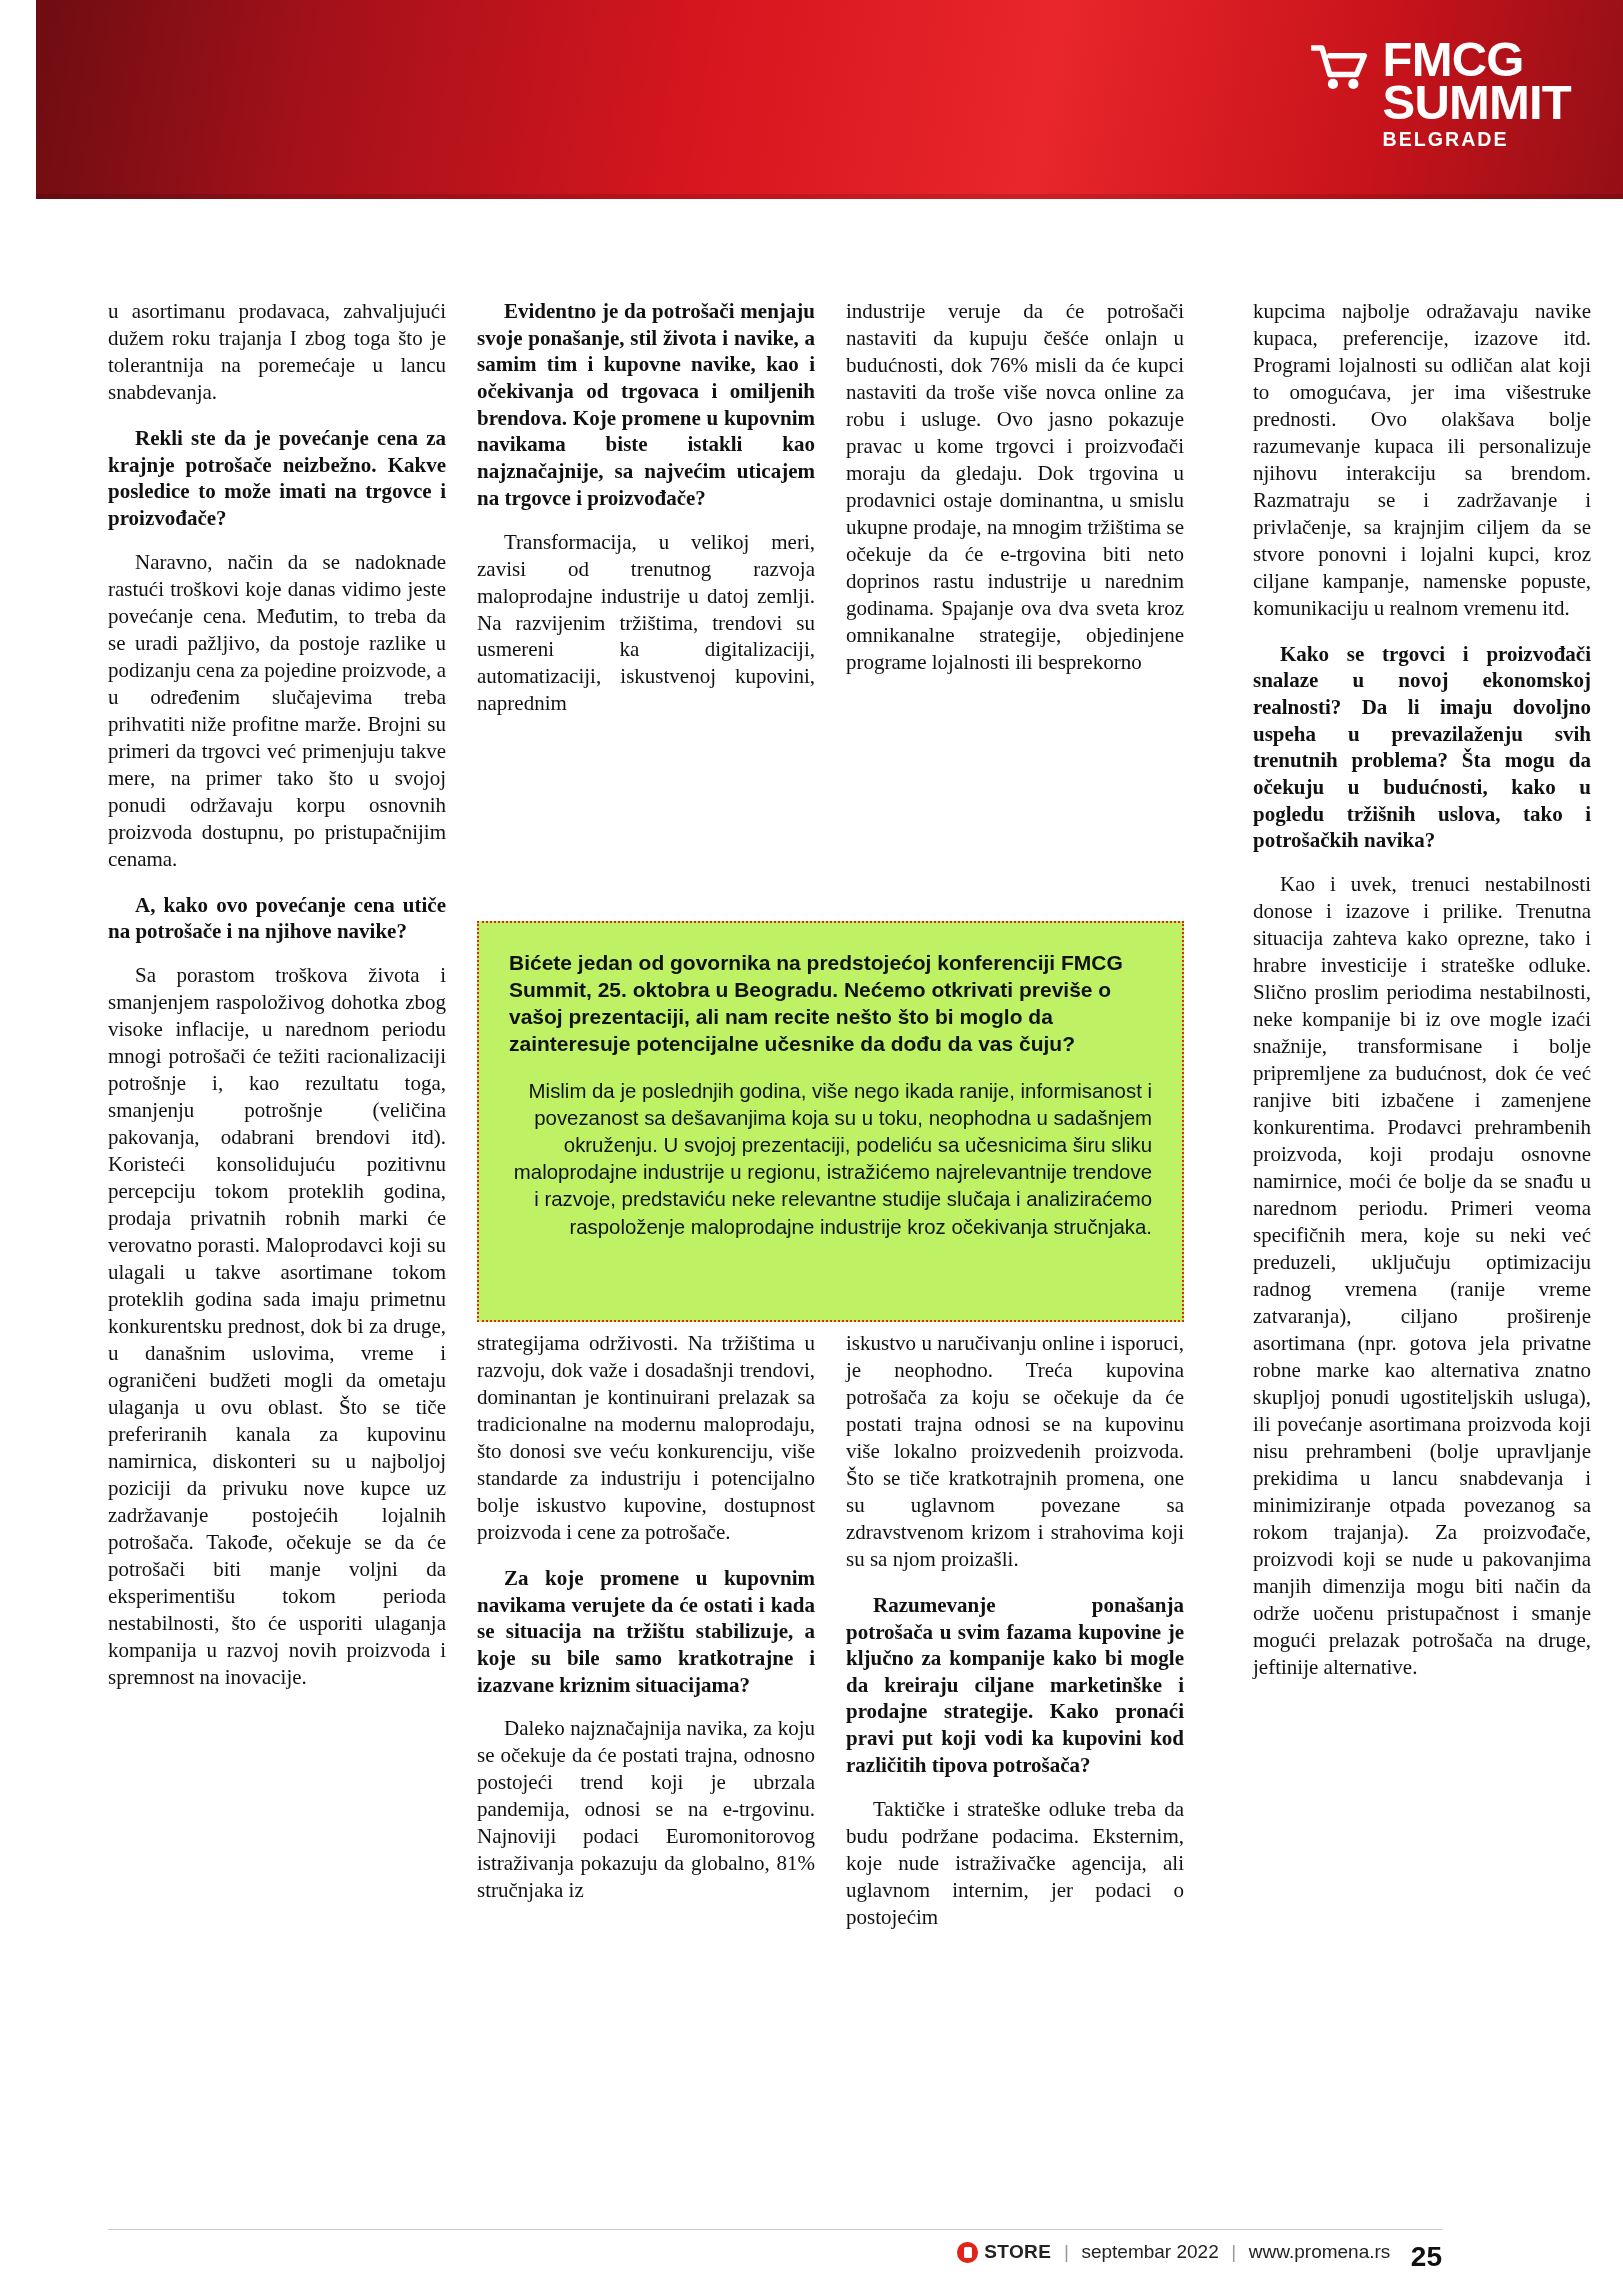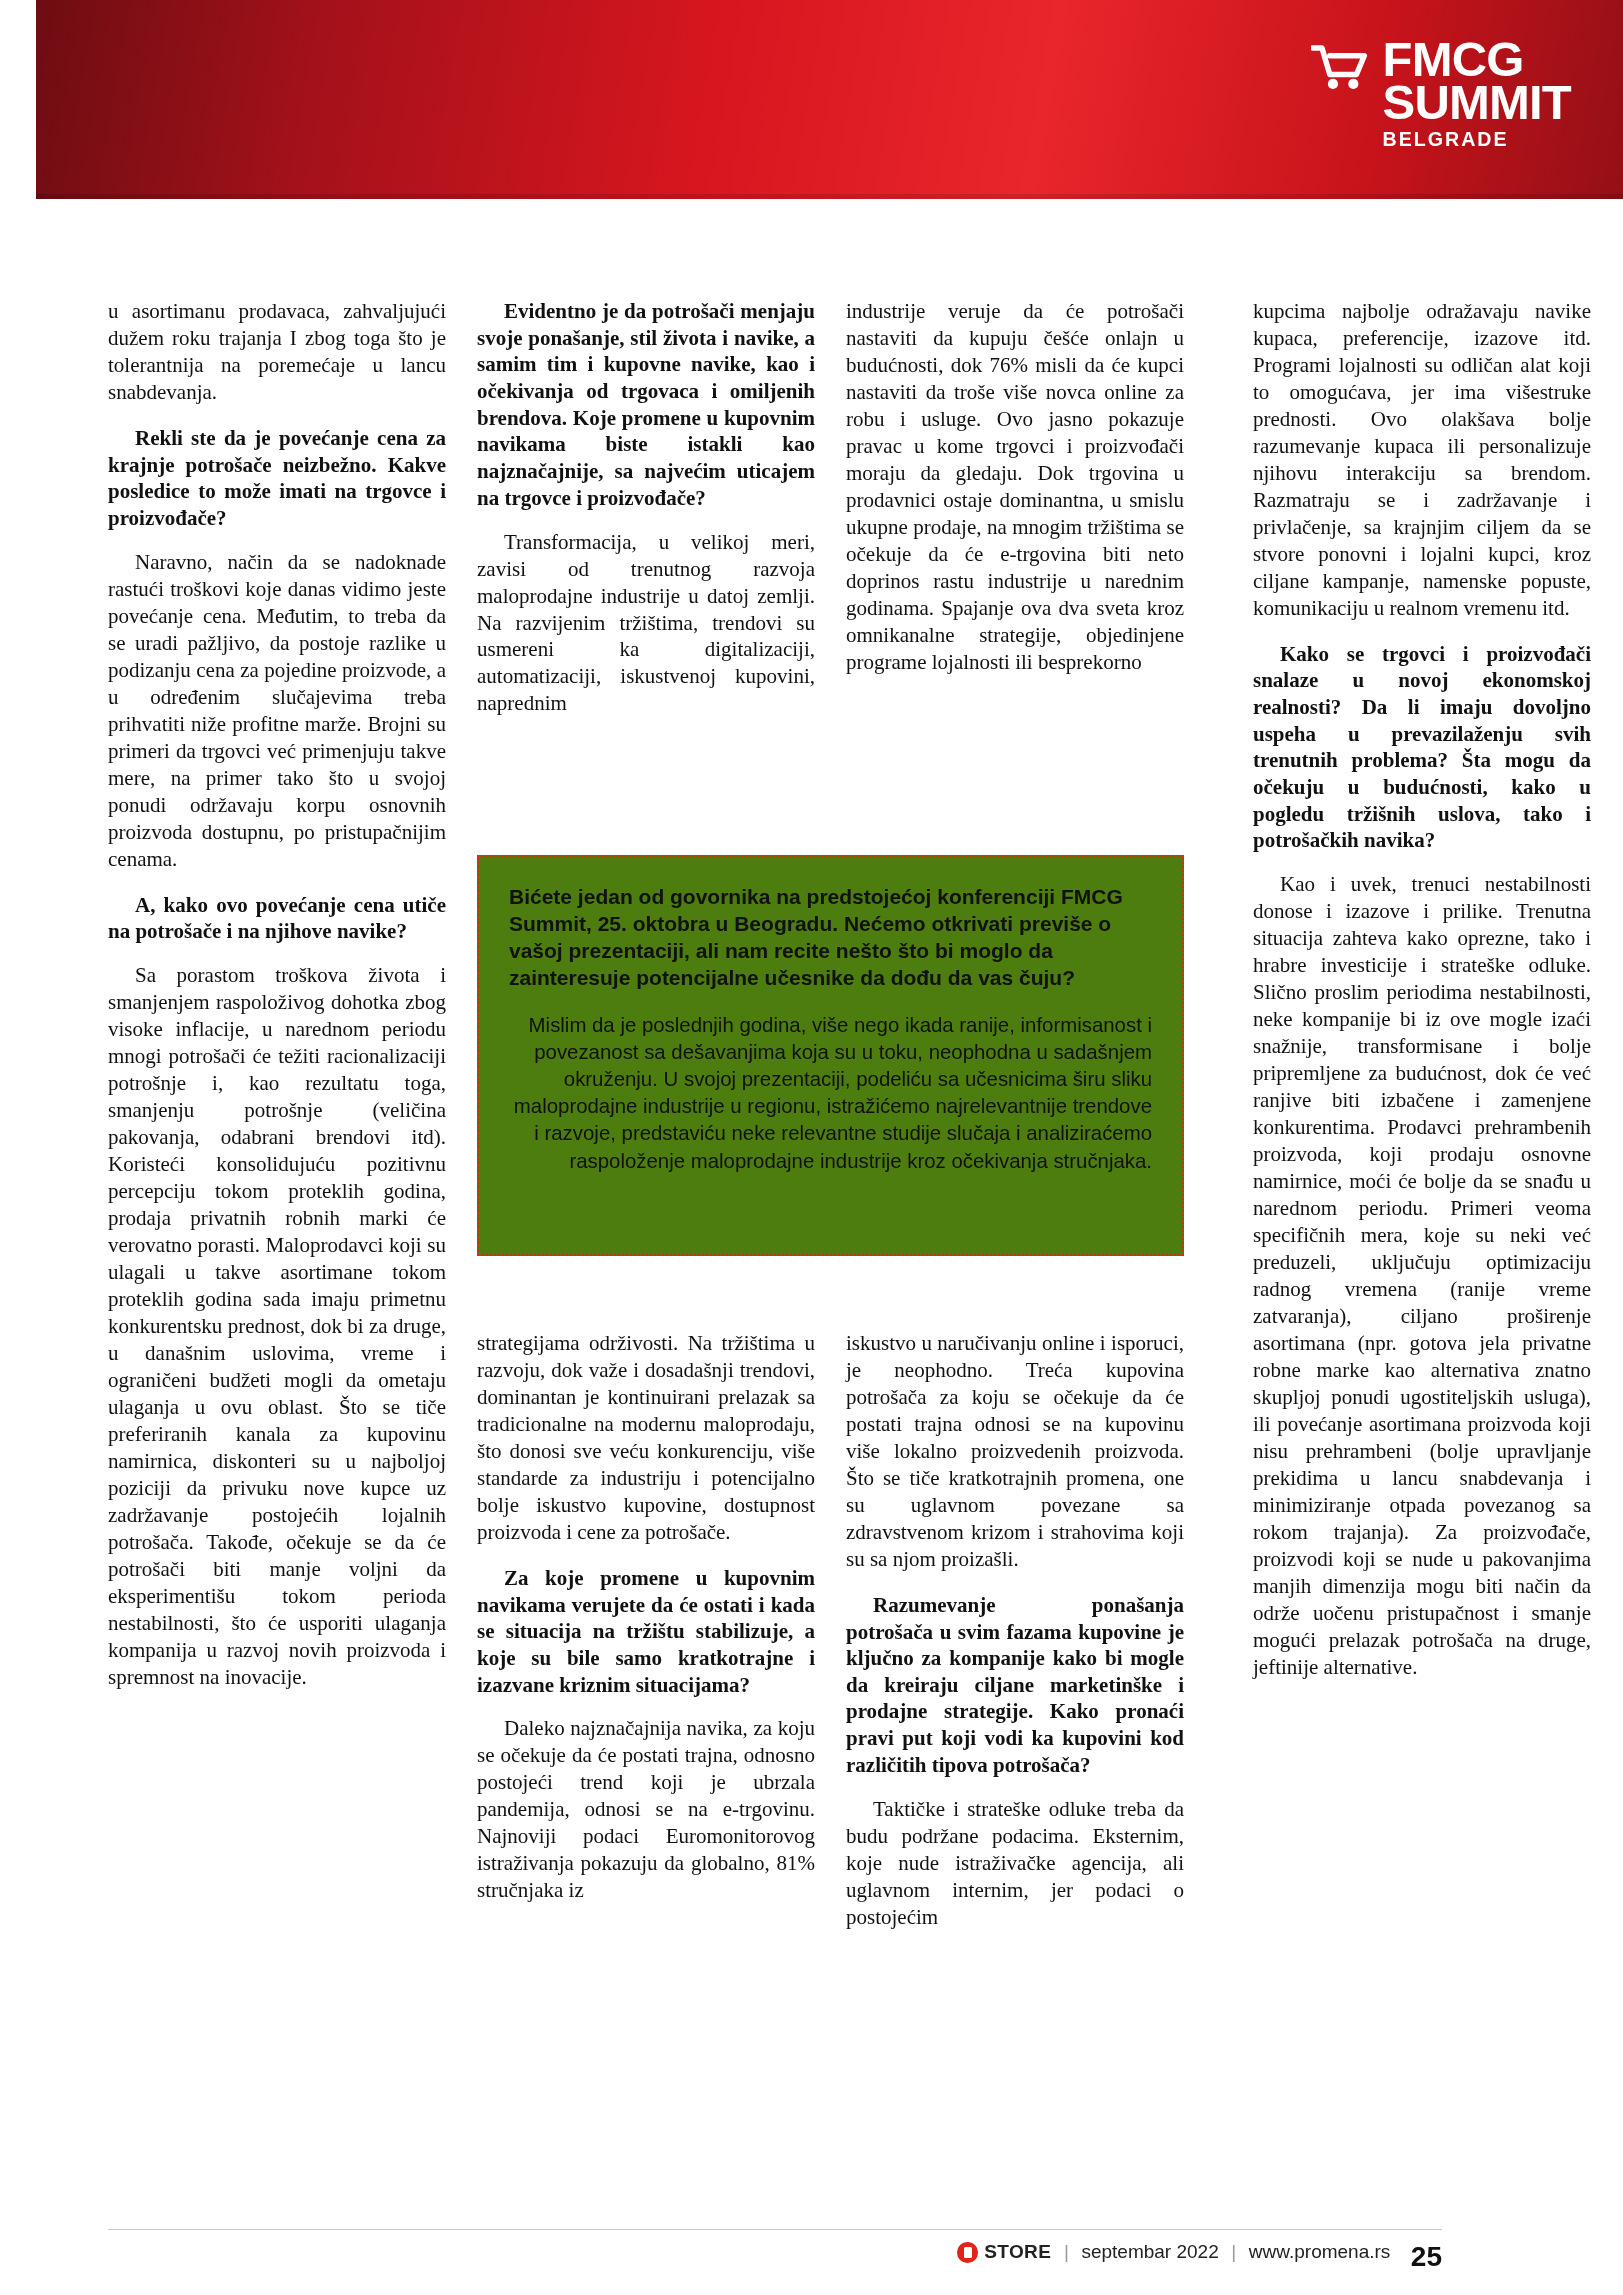--- a/index.html
+++ b/index.html
@@ -101,25 +101,25 @@
     font-size: 21px;
     line-height: 1.27;
     margin-top: 19px;
     margin-bottom: 17.3px;
   }
 
   
   .callout {
     position: absolute;
     left: 477px;
-    top: 656px;
+    top: 722px;
     width: 707px;
     height: 401px;
     border: 2.4px dotted #e2231a;
-    background: #4d7c0f;
+    background: #bef264;
     padding: 27px 30px 23.6px 30px;
   }
   .callout .cq {
     font-family: "Liberation Sans", sans-serif;
     font-weight: bold;
     font-size: 21px;
     line-height: 1.28;
     color: #111111;
     margin: 0 0 20.4px 0;
     text-indent: 0;

